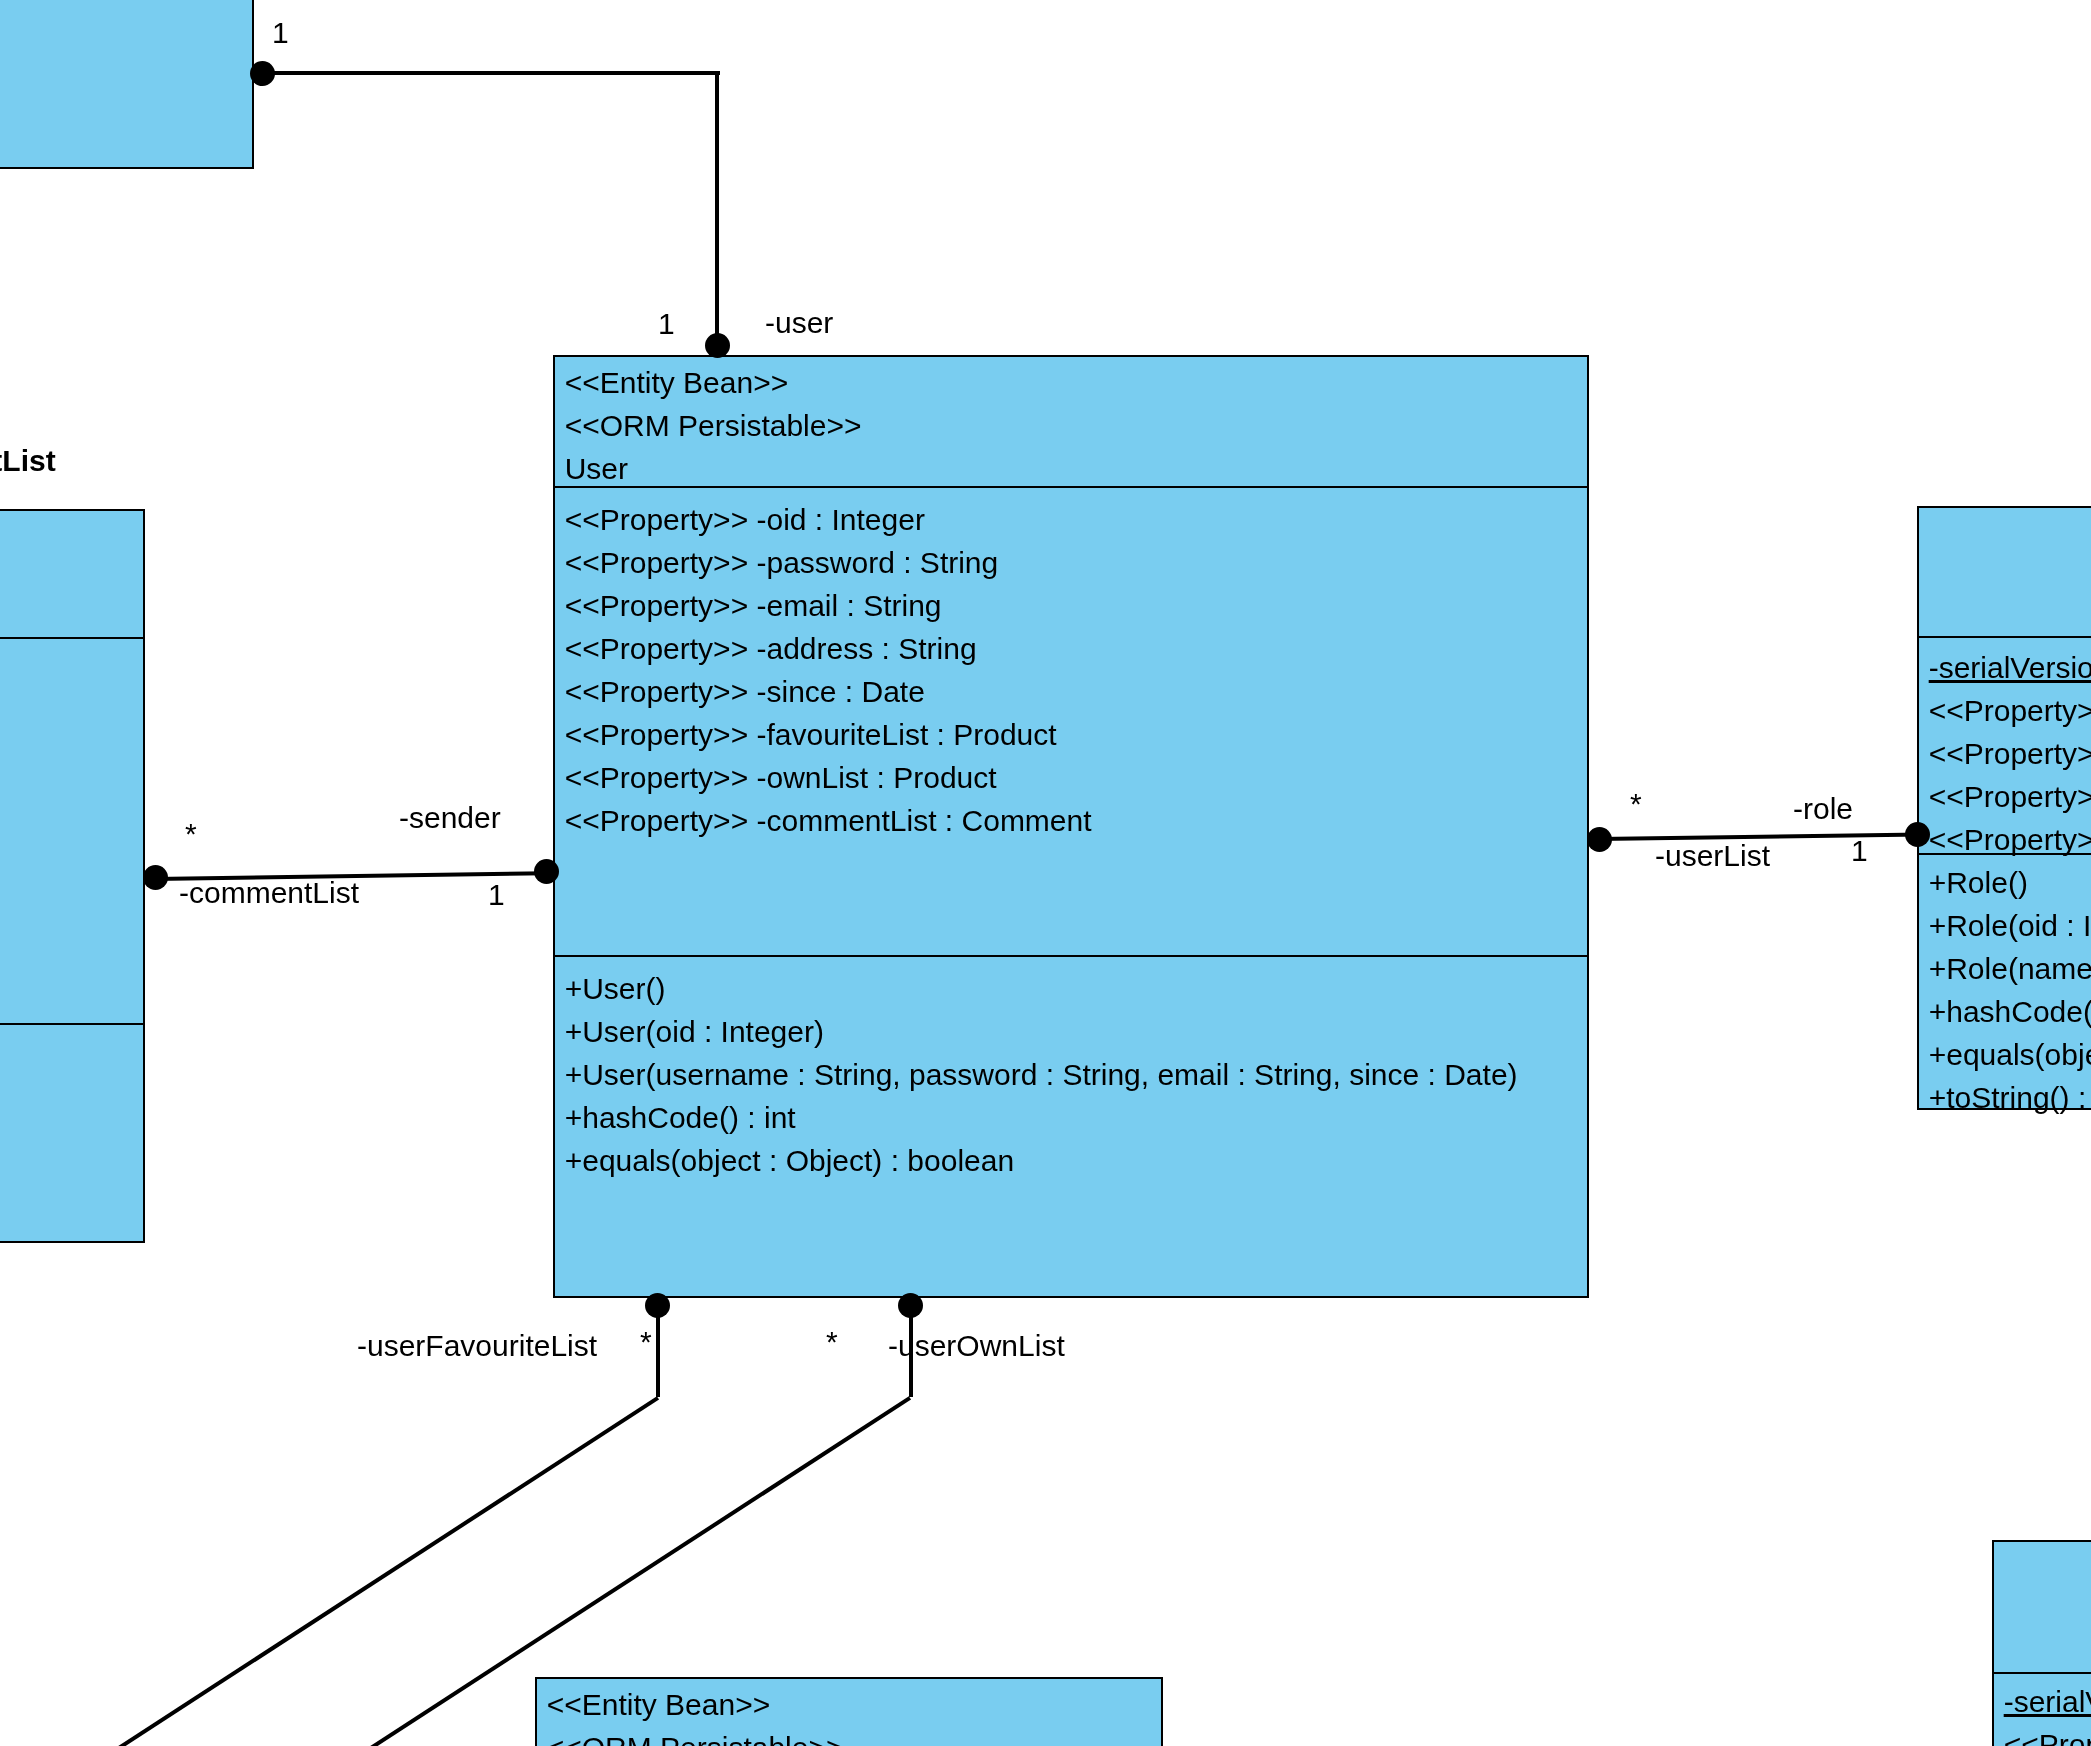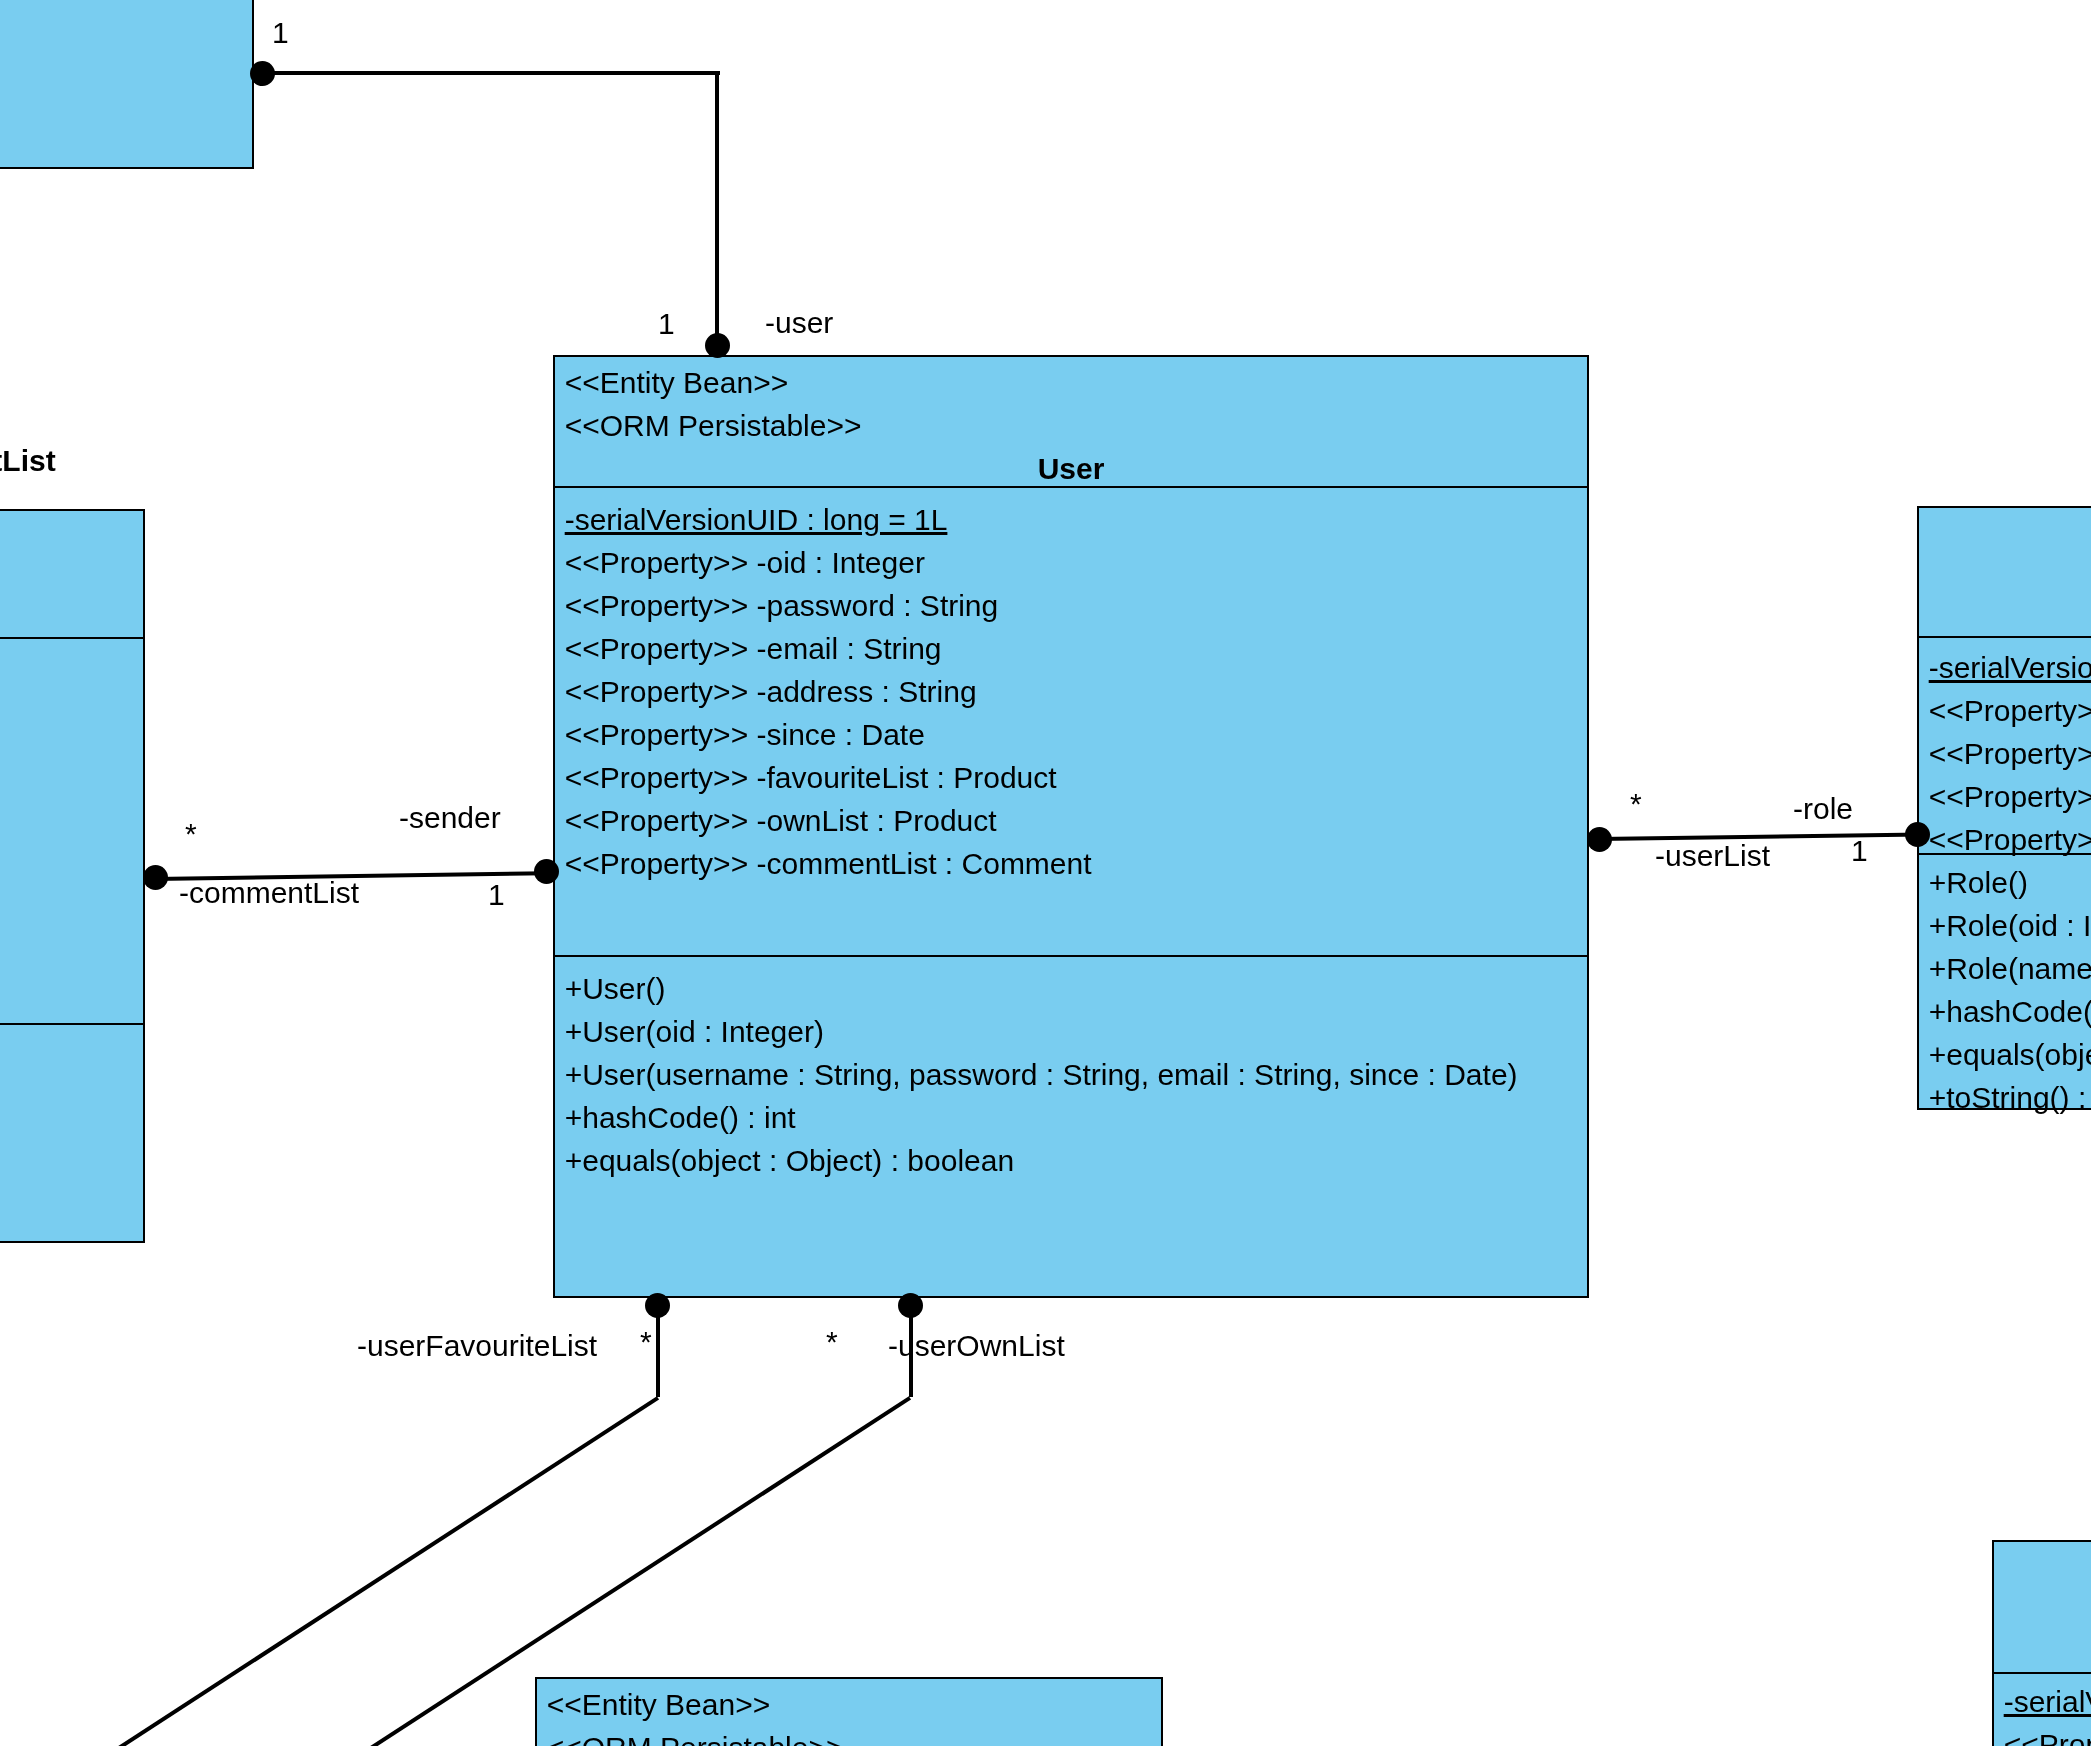--- a/index.html
+++ b/index.html
@@ -23,22 +23,22 @@
     padding:3.9px 9.7px 7.7px 9.7px;
   }
   .compartment + .compartment{border-top:2.9px solid #000;}
   .stereo{
     text-align:left;
     font-size:30px;
     line-height:43px;
     white-space:nowrap;
   }
   .cname{
-    text-align:center;
-    font-weight:bold;
+    text-align:left;
+    font-weight:normal;
     font-size:30px;
     line-height:43px;
     white-space:nowrap;
   }
   .feat{
     font-size:30px;
     line-height:43px;
     white-space:nowrap;
   }
   .feat.static{text-decoration:underline;}
@@ -99,21 +99,20 @@
 
   <div class="uml-class" style="left:553px;top:355px;width:1036px;height:943px;">
 
     <div class="compartment" style="height:129px;">
       <div class="stereo">&lt;&lt;Entity Bean&gt;&gt;</div>
       <div class="stereo">&lt;&lt;ORM Persistable&gt;&gt;</div>
       <div class="cname">User</div>
     </div>
 
     <div class="compartment" style="height:469px;padding-top:9.7px;">
-      <div class="feat static">-serialVersionUID : long = 1L</div>
       <div class="feat">&lt;&lt;Property&gt;&gt; -oid : Integer</div>
       <div class="feat">&lt;&lt;Property&gt;&gt; -password : String</div>
       <div class="feat">&lt;&lt;Property&gt;&gt; -email : String</div>
       <div class="feat">&lt;&lt;Property&gt;&gt; -address : String</div>
       <div class="feat">&lt;&lt;Property&gt;&gt; -since : Date</div>
       <div class="feat">&lt;&lt;Property&gt;&gt; -favouriteList :  Product</div>
       <div class="feat">&lt;&lt;Property&gt;&gt; -ownList : Product</div>
       <div class="feat">&lt;&lt;Property&gt;&gt; -commentList : Comment</div>
     </div>
 

